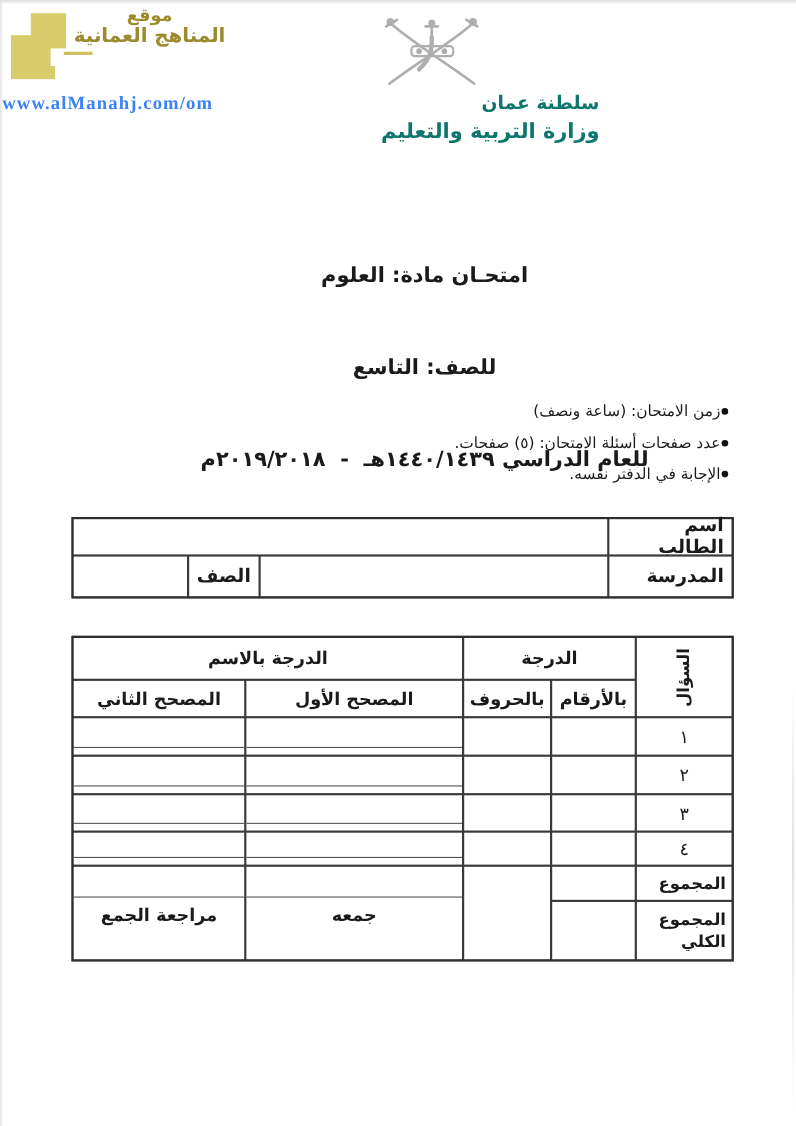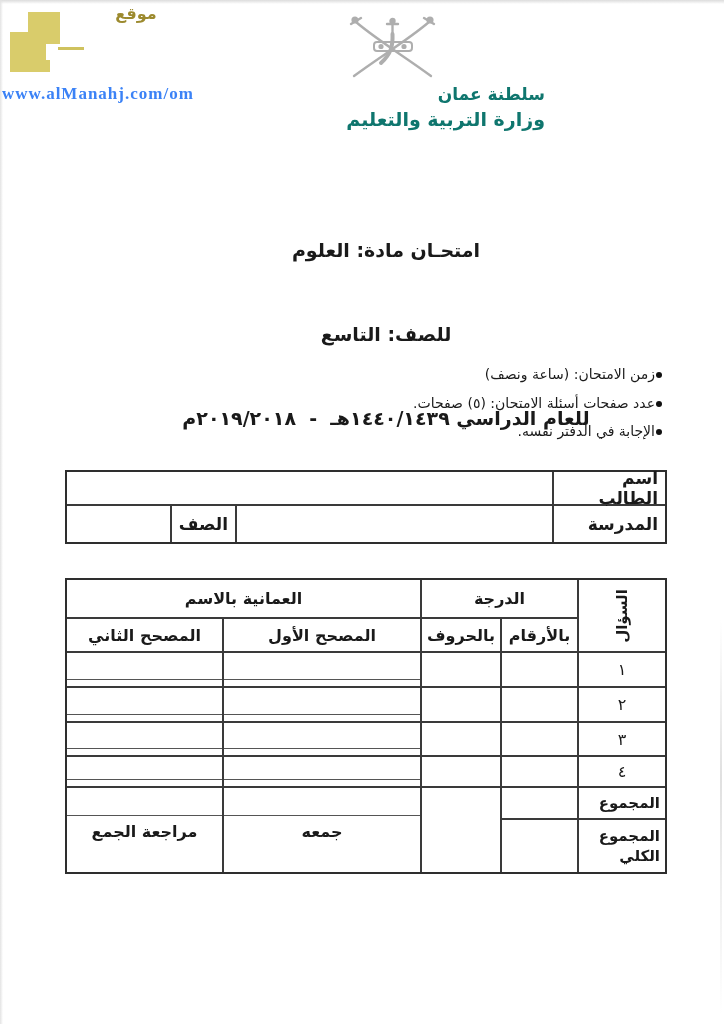--- a/index.html
+++ b/index.html
@@ -66,20 +66,21 @@
   <div class="scan-right"></div>
 
   <svg class="logo-shape" width="58" height="66" viewBox="0 0 58 66">
     <rect x="20" y="2" width="32" height="32" fill="#d9cc6b"></rect>
     <rect x="2" y="22" width="36" height="30" fill="#d9cc6b"></rect>
     <rect x="2" y="50" width="40" height="12" fill="#d9cc6b"></rect>
   </svg>
   <div class="logo-dash"></div>
   <div class="logo-text">
     <div class="logo-word">موقع</div>
+    <div class="logo-name">المناهج العمانية</div>
   </div>
   <div class="site-url">www.alManahj.com/om</div>
 
   <svg class="emblem" width="95" height="66" viewBox="0 0 95 66">
     <g stroke="#9b9b9b" fill="none" stroke-width="2.4" stroke-linecap="round">
       <path d="M11,6 C32,24 62,42 86,60"></path>
       <path d="M84,6 C63,24 33,42 9,60"></path>
       <path d="M6,8 L16,2"></path>
         <circle cx="10" cy="4" r="2.4" fill="#9b9b9b"></circle>
       <path d="M79,2 L89,8"></path>
@@ -118,21 +119,21 @@
     <div class="cell" style="grid-column:2;grid-row:2"></div>
     <div class="cell lbl" style="grid-column:3;grid-row:2">الصف</div>
     <div class="cell" style="grid-column:4;grid-row:2"></div>
   </div>
 
   <div class="grid gtable">
     <div class="cell q-head">
         <span>السؤال</span>
       </div>
     <div class="cell head h-grade">الدرجة</div>
-    <div class="cell head h-sign">العمانية بالاسم</div>
+    <div class="cell head h-sign">الدرجة بالاسم</div>
 
     <div class="cell head c2 r2">بالأرقام</div>
     <div class="cell head c3 r2">بالحروف</div>
     <div class="cell head c4 r2">المصحح الأول</div>
     <div class="cell head c5 r2">المصحح الثاني</div>
 
     <div class="cell qnum c1 r3">١</div>
     <div class="cell c2 r3"></div>
     <div class="cell c3 r3"></div>
     <div class="cell c4 r3 hair"></div>

